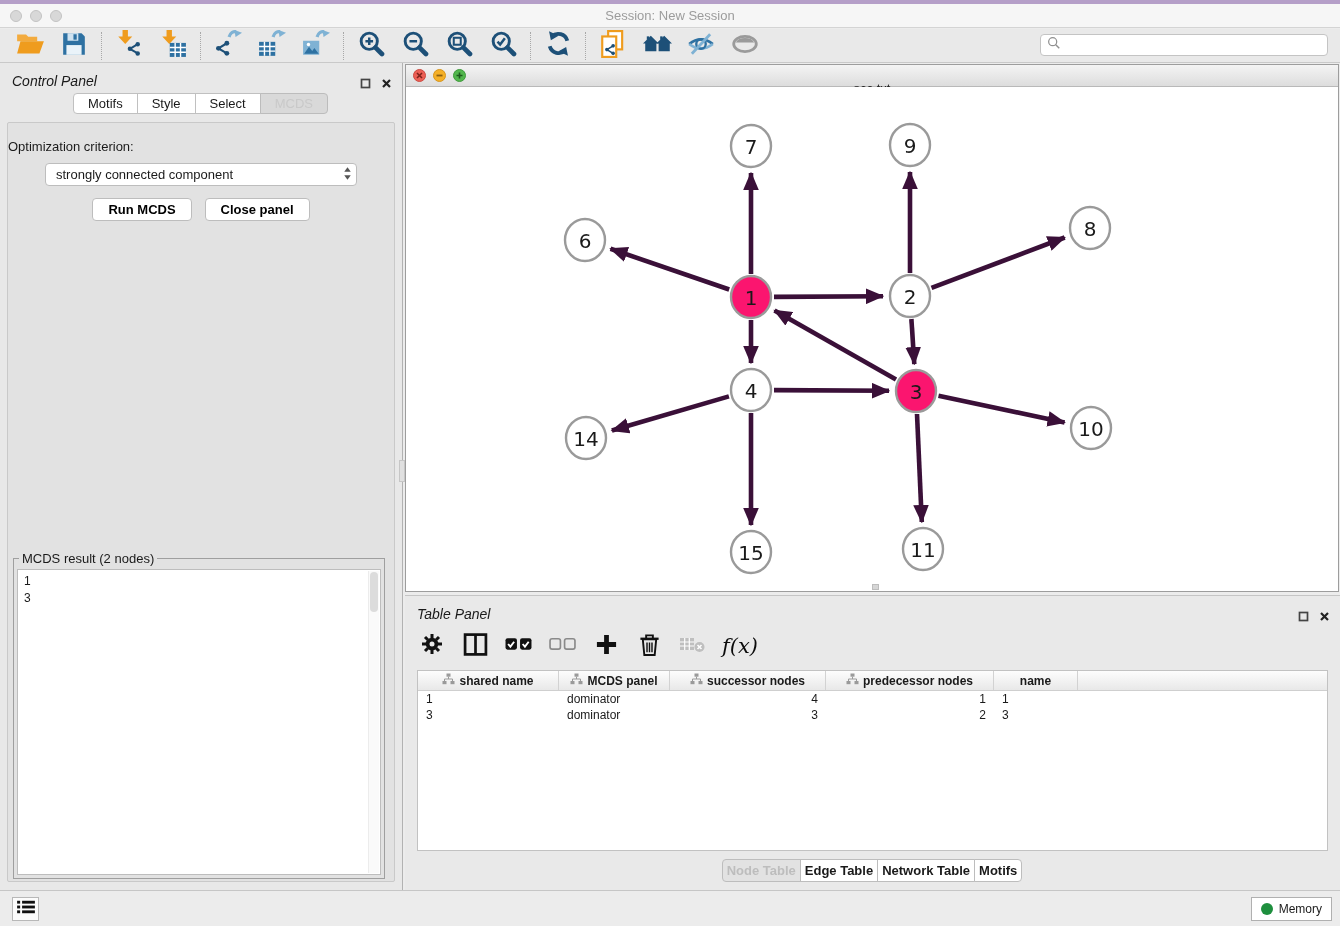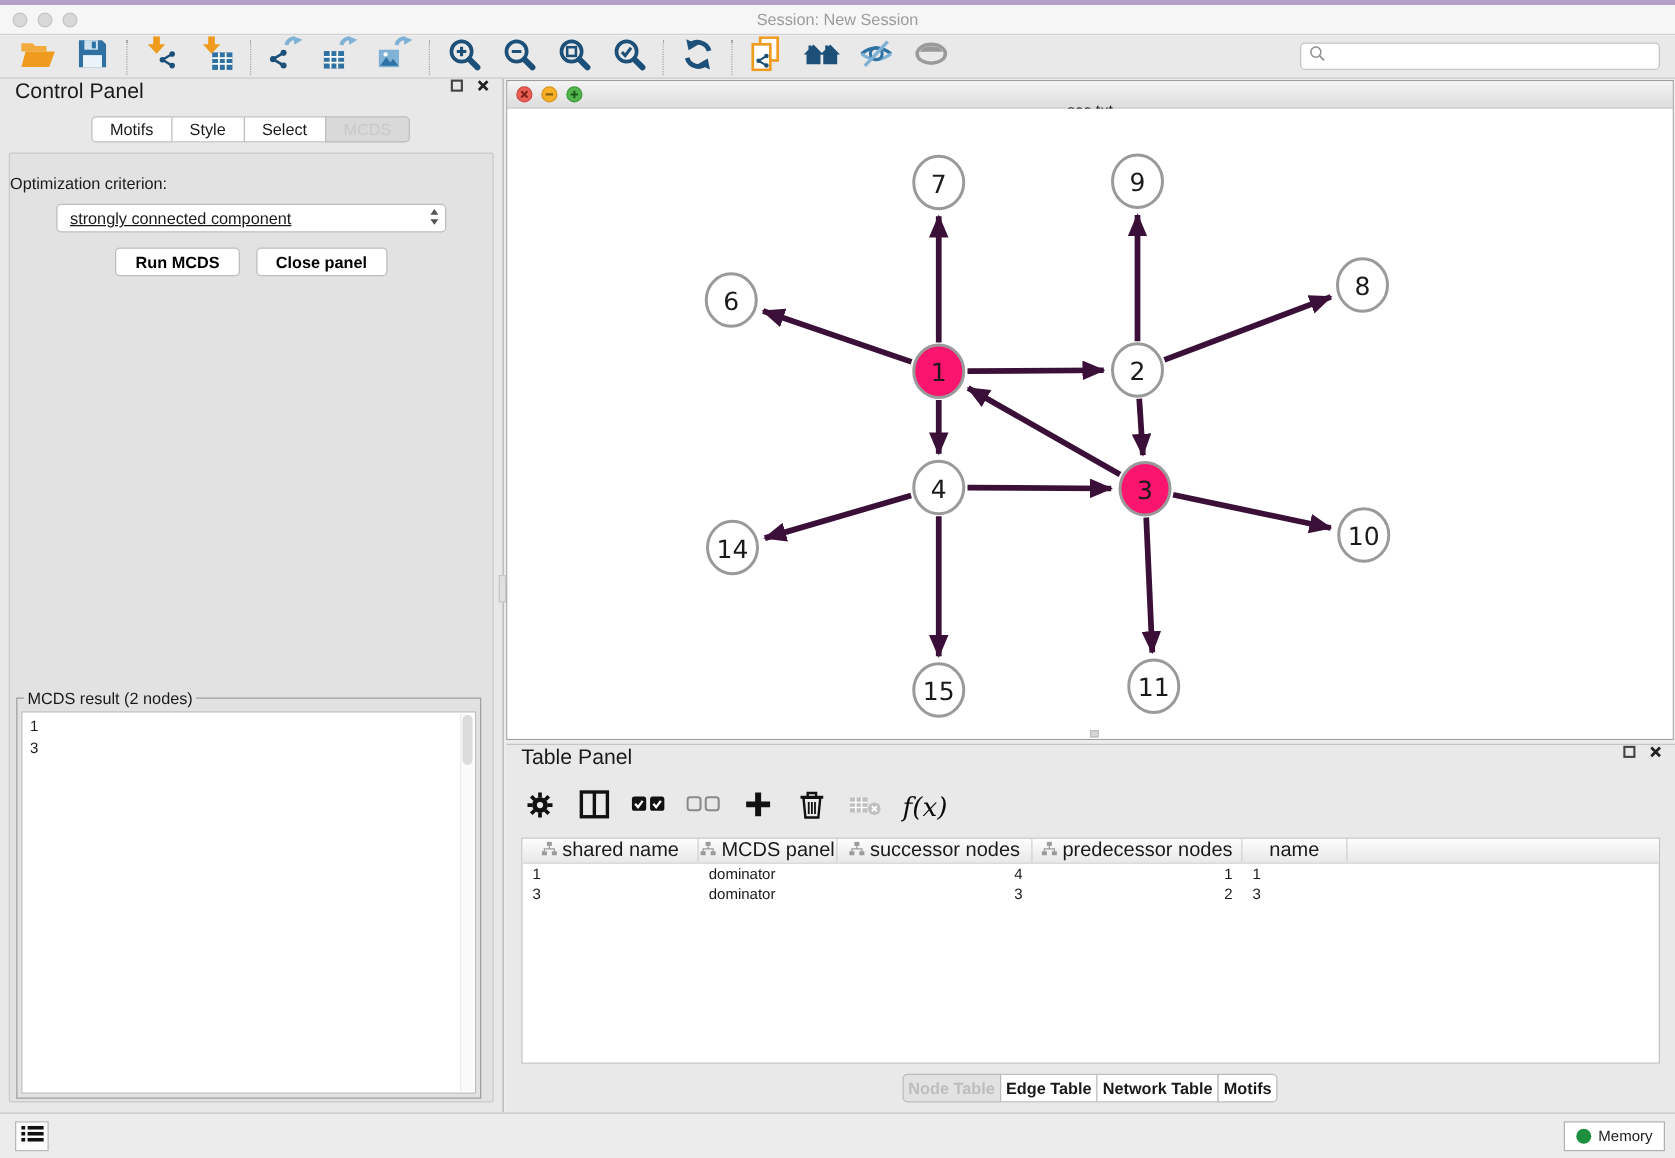--- a/index.html
+++ b/index.html
@@ -15,31 +15,31 @@
   .dot { width:12px; height:12px; border-radius:50%; background:#d8d8d8; border:1px solid #c3c3c3; }
   .win-title { position:absolute; left:0; right:0; top:4px; text-align:center; color:#9c9c9c; font-size:13px; }
   .toolbar { position:absolute; top:29px; left:0; right:0; height:34px; background:#e9e9e9; border-bottom:1px solid #c9c9c9; display:flex; align-items:center; padding-left:8px; }
   .tb-btn { width:44px; height:32px; display:flex; align-items:center; justify-content:center; }
   .tb-sep { width:1px; height:28px; border-left:1px dotted #a8a8a8; margin:0 5px; }
   .search-wrap { position:absolute; right:12px; top:34px; width:288px; height:22px; background:#fff; border:1px solid #c4c4c4; border-radius:4px; display:flex; align-items:center; padding:0 6px; gap:4px; }
   .search-input { border:none; outline:none; flex:1; font-size:12px; background:transparent; }
 
   
   .control-panel { position:absolute; left:0; top:63px; width:403px; height:827px; background:#e8e8e8; border-right:1px solid #b2b2b2; }
-  .panel-header { height:26px; display:flex; align-items:flex-start; padding:0 10px 0 12px; font-size:17px; }
+  .panel-header { height:26px; display:flex; align-items:flex-end; padding:0 10px 0 12px; font-size:14px;font-style:italic; }
   .panel-header .spacer { flex:1; }
   .hdr-ico { margin-left:10px; display:flex; align-items:center; cursor:default; }
   .cp-tabs { display:flex; justify-content:center; margin-top:4px; }
   .cp-tab { border:1px solid #c0c0c0; background:#fff; padding:2px 14px; font-size:13px; margin-left:-1px; position:relative; }
   .cp-tab:first-child { border-radius:4px 0 0 4px; }
   .cp-tab:last-child { border-radius:0 4px 4px 0; }
   .cp-tab.selected { background:#d9d9d9; color:#c9c9c9; border-color:#bcbcbc; }
   .cp-body { position:absolute; left:7px; right:7px; top:59px; bottom:8px; background:#e2e2e2; border:1px solid #c9c9c9; border-radius:2px; }
   .opt-label { text-align:left; font-size:13px; margin-top:16px; }
-  .cp-select { margin:9px auto 0; width:312px; height:23px; background:#fff; border:1px solid #bdbdbd; border-radius:4px; display:flex; align-items:center; padding:0 4px 0 10px; font-size:13px;text-decoration:underline; }
+  .cp-select { margin:9px auto 0; width:312px; height:23px; background:#fff; border:1px solid #bdbdbd; border-radius:4px; display:flex; align-items:center; padding:0 4px 0 10px; font-size:13px; }
   .cp-select .sel-label { flex:1; }
   .cp-buttons { display:flex; justify-content:center; gap:13px; margin-top:12px; }
   .cp-btn { background:#fff; border:1px solid #bdbdbd; border-radius:4px; padding:3px 15px; font-size:13px; font-weight:bold; font-weight:600; }
   fieldset.result-fs { position:absolute; left:5px; right:9px; top:428px; bottom:2px; border:1px solid #9f9f9f; margin:0; padding:3px; background:transparent; }
   fieldset.result-fs legend { font-size:13px; padding:0 3px; margin-left:2px; }
   .result-box { position:relative; width:100%; height:100%; background:#fff; border:1px solid #bdbdbd; font-size:12px; padding:3px 6px; line-height:17px; }
   .result-scroll { position:absolute; top:1px; bottom:1px; right:1px; width:11px; background:#fafafa; border-left:1px solid #ececec; }
   .result-thumb { position:absolute; top:1px; left:1px; width:8px; height:40px; background:#dcdcdc; border-radius:4px; }
 
   
@@ -55,21 +55,21 @@
   .net-canvas { position:relative; width:932px; height:504px; background:#fff; }
   .net-grip { position:absolute; left:50%; bottom:1px; width:7px; height:6px; background:#d6d6d6; border:1px solid #bdbdbd; }
 
   
   .table-panel { position:absolute; left:405px; top:595px; width:935px; height:295px; background:#e9e9e9; border-top:1px solid #c5c5c5; }
   .tp-toolbar { position:absolute; left:14px; top:32px; height:36px; display:flex; align-items:center; gap:17px; }
   .tp-tool { min-width:26px; height:28px; display:flex; align-items:center; justify-content:center; }
   .fx-label { font-family:"DejaVu Serif", serif; font-style:italic; font-size:21px; color:#000000; }
   .table-wrap { position:absolute; left:12px; top:74px; width:911px; height:181px; background:#fff; border:1px solid #c2c2c2; overflow:hidden; }
   .thead { display:flex; height:20px; background:linear-gradient(#fdfdfd,#e8e8e8); border-bottom:1px solid #cfcfcf; }
-  .th { display:flex; align-items:center; justify-content:center; gap:4px; font-size:16px; border-right:1px solid #d2d2d2; height:100%; }
+  .th { display:flex; align-items:center; justify-content:center; gap:4px; font-size:12px; border-right:1px solid #d2d2d2; height:100%;font-weight:bold; }
   .trow { display:flex; height:16px; font-size:12px; }
   .td { padding:1px 8px 0; white-space:nowrap; overflow:hidden; }
   .tp-tabs { position:absolute; left:0; right:0; bottom:8px; display:flex; justify-content:center; }
   .tp-tab { border:1px solid #bdbdbd; background:#fff; padding:3px 4px; font-size:13px; font-weight:600; margin-left:-1px; }
   .tp-tab:first-child { border-radius:4px 0 0 4px; }
   .tp-tab:last-child { border-radius:0 4px 4px 0; }
   .tp-tab.selected { background:#e2e2e2; color:#bdbdbd; }
 
   
   .statusbar { position:absolute; left:0; right:0; bottom:0; height:36px; background:#ececec; border-top:1px solid #c6c6c6; }

